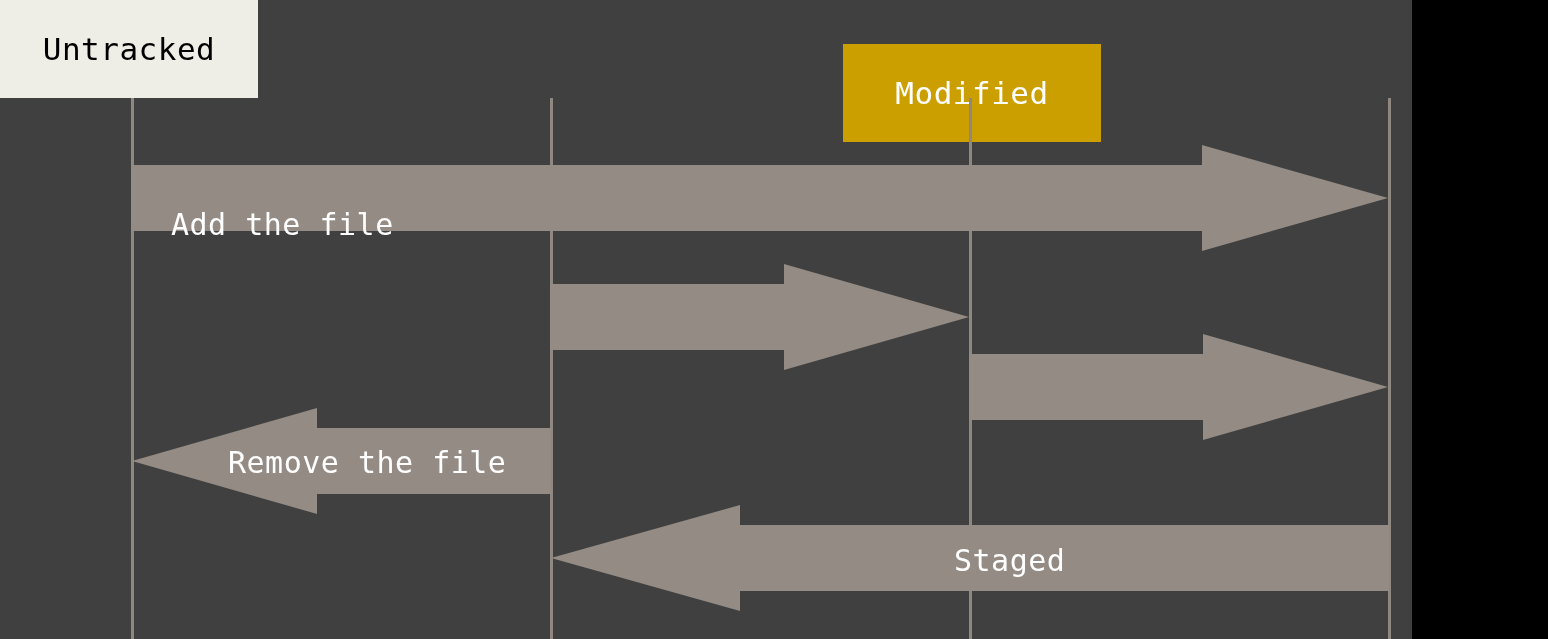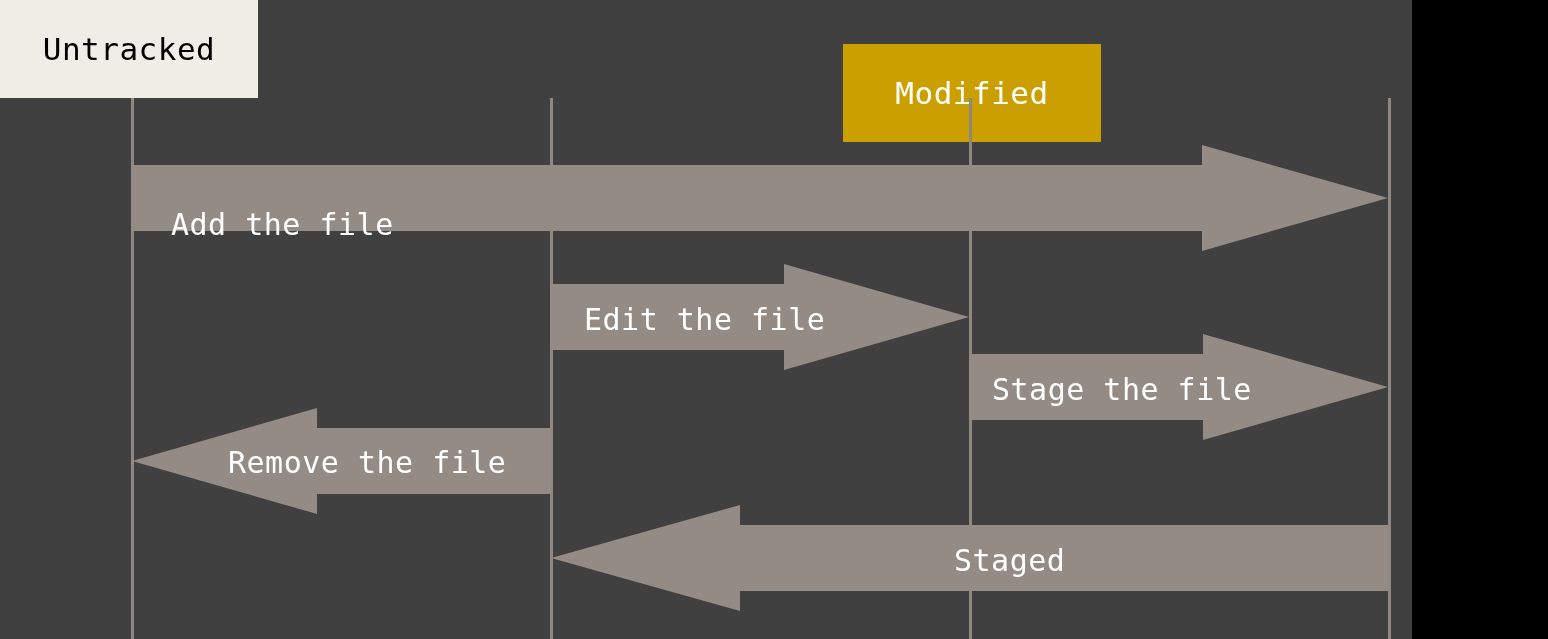--- a/index.html
+++ b/index.html
@@ -85,28 +85,26 @@
       <polygon points="0,20 1071,20 1071,0 1257,53 1071,106 1071,86 0,86" fill="#938b84"></polygon>
     </svg>
   </div>
   <div class="arrow-label" style="left:171px; top:183px;margin-top:24px;">Add the file</div>
 
   <div class="arrow" style="left:550px; top:264px; width:420px; height:106px;">
     <svg width="420" height="106" viewBox="0 0 420 106">
       <polygon points="0,20 234,20 234,0 419,53 234,106 234,86 0,86" fill="#938b84"></polygon>
     </svg>
   </div>
-  <div class="arrow-label" style="left:584px; top:302px;">Edit the file</div>
 
   <div class="arrow" style="left:969px; top:334px; width:420px; height:106px;">
     <svg width="420" height="106" viewBox="0 0 420 106">
       <polygon points="0,20 234,20 234,0 419,53 234,106 234,86 0,86" fill="#938b84"></polygon>
     </svg>
   </div>
-  <div class="arrow-label" style="left:992px; top:372px;">Stage the file</div>
 
   <div class="arrow" style="left:131px; top:408px; width:420px; height:106px;">
     <svg width="420" height="106" viewBox="0 0 420 106">
       <polygon points="420,20 186,20 186,0 1,53 186,106 186,86 420,86" fill="#938b84"></polygon>
     </svg>
   </div>
   <div class="arrow-label" style="left:228px; top:445px;text-align:right;">Remove the file</div>
 
   <div class="arrow" style="left:550px; top:505px; width:839px; height:106px;">
     <svg width="839" height="106" viewBox="0 0 839 106">

